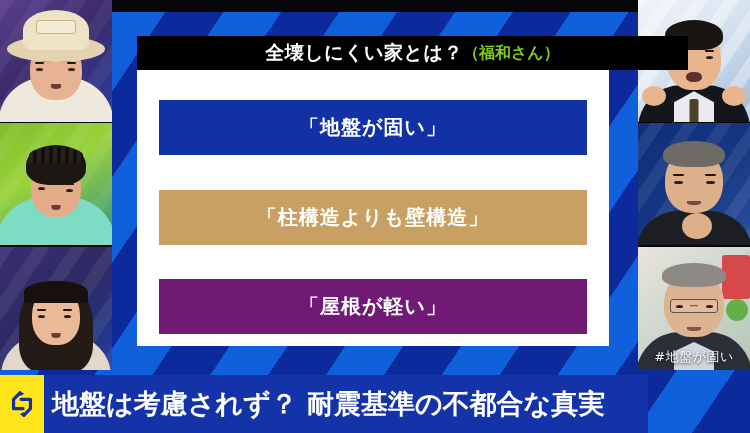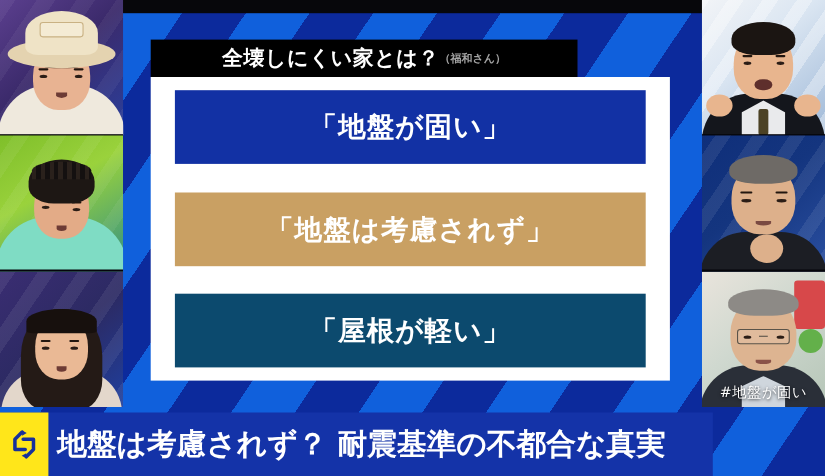--- a/index.html
+++ b/index.html
@@ -99,48 +99,49 @@
     position:absolute; left:0; bottom:4px; width:112px;
     text-align:center;
     color:#fff; font-size:13px; letter-spacing:.5px;
     font-family:"DejaVu Sans","Liberation Sans",sans-serif;
     text-shadow:0 1px 3px rgba(0,0,0,.85);
     z-index:5;
   }
 
   
   .titlebar {
-    position:absolute; left:137px; top:36px; width:388px; height:34px;
+    position:absolute; left:137px; top:36px; width:551px; height:34px;
     background:#000;
     display:flex; align-items:center; justify-content:center;
     z-index:4;
   }
   .titlebar .t-main {
     color:#fff; font-size:19px; font-weight:bold; letter-spacing:.5px;
     font-family:"DejaVu Sans","Liberation Sans",sans-serif;
   }
   .titlebar .t-sub {
-    color:#a3a3a3; font-size:10px; font-weight:bold;
+    color:#84cc16; font-size:16px; font-weight:bold;
     font-family:Liberation Sans, sans-serif;
   }
 
   .card {
     position:absolute; left:137px; top:70px; width:472px; height:276px;
     background:#fff;
     z-index:3;
     padding:12px 22px;
     display:flex; flex-direction:column; justify-content:space-between;
   }
   .row {
-    height:67px;
+    height:55px;
     display:flex; align-items:center; justify-content:center;
-    font-size:25px; font-weight:bold; color:#fff;
+    font-size:20px; font-weight:bold; color:#fff;
     letter-spacing:1px;
     font-family:"DejaVu Sans","Liberation Sans",sans-serif;
     white-space:nowrap;
+    margin-top:18px;
   }
 
   
   .banner {
     position:absolute; left:0; bottom:0; width:632px; height:58px;
     z-index:6;
   }
   .banner-blue {
     position:absolute; left:0; top:0; width:648px; height:58px;
     background:#1433a8;
@@ -286,23 +287,23 @@
   <div class="titlebar">
     <span class="t-main">全壊しにくい家とは？</span>
     <span class="t-sub">（福和さん）</span>
   </div>
 
   <div class="card" id="telop-card">
     <div class="row" style="background: rgb(18, 49, 164); color: rgb(255, 255, 255);">
         <span>「地盤が固い」</span>
       </div>
     <div class="row" style="background: rgb(201, 160, 99); color: rgb(255, 255, 255);">
-        <span>「地盤は考慮されず」</span>
+        <span>「柱構造よりも壁構造」</span>
       </div>
-    <div class="row" style="background: #0c4a6e; color: rgb(255, 255, 255);">
+    <div class="row" style="background: #701a75; color: rgb(255, 255, 255);">
         <span>「屋根が軽い」</span>
       </div>
   </div>
 
   <div class="banner">
     <div class="banner-blue" style="background: rgb(20, 51, 168);"></div>
     <div class="banner-icon" style="background: rgb(255, 230, 26);">
       <svg width="30" height="30" viewBox="0 0 32 32" aria-hidden="true">
         <g fill="none" stroke="#17319b" stroke-width="3.4" stroke-linecap="round" stroke-linejoin="round">
           <path d="M7 11 L14 4 M7 11 L7 21 L17 21"></path>

